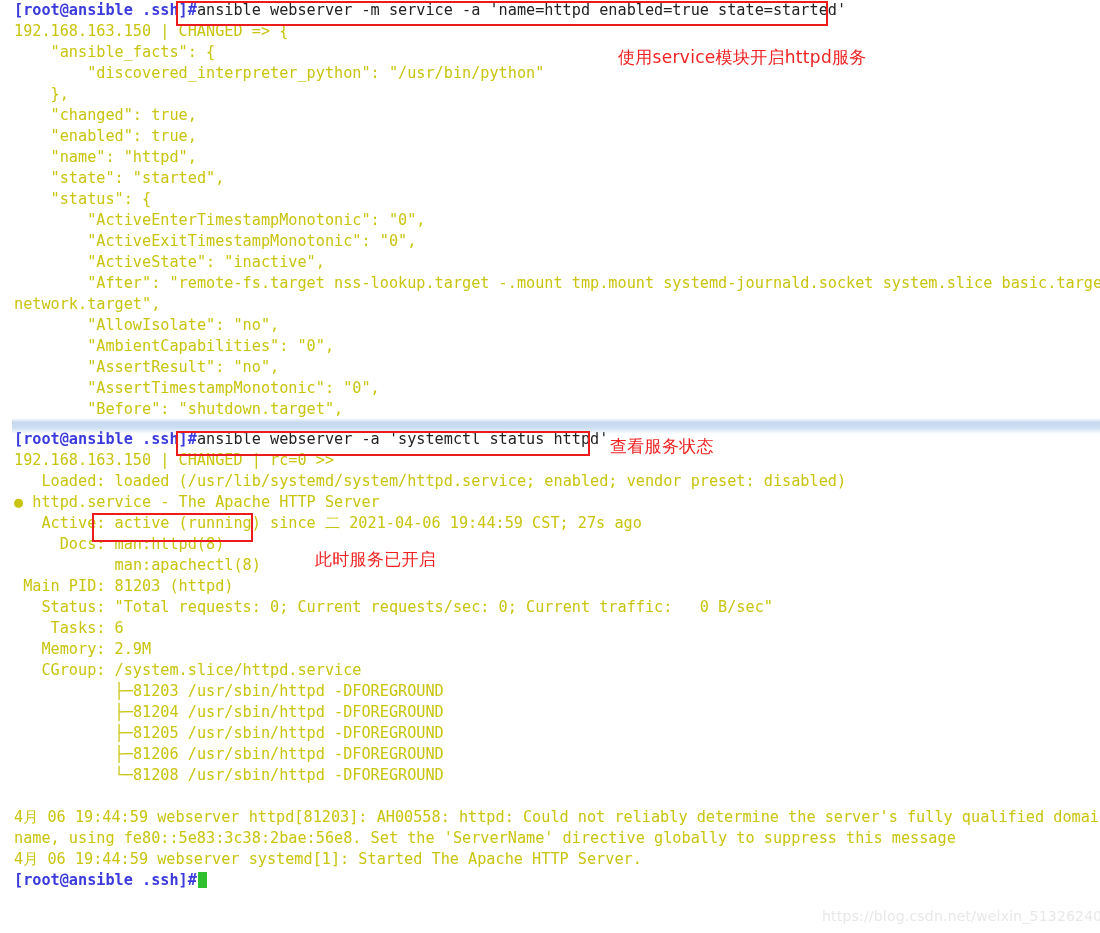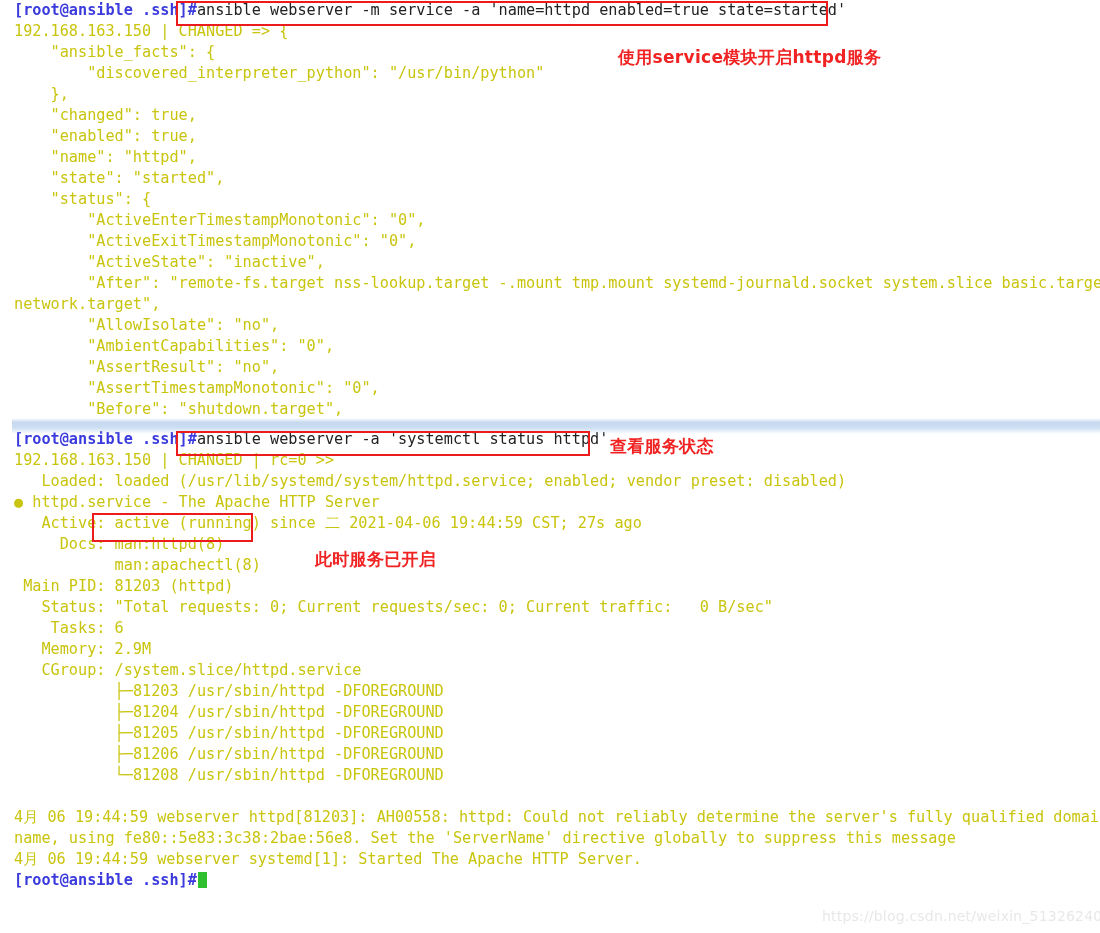--- a/index.html
+++ b/index.html
@@ -47,21 +47,21 @@
     background: #2fbf2f;
     vertical-align: -3px;
     margin-left: 1px;
   }
 
   
   .annotation {
     position: absolute;
     color: #f02222;
     font-family: "DejaVu Sans", "Liberation Sans", sans-serif;
-    font-weight: bold;
+    font-weight: normal;
     font-size: 17px;
     letter-spacing: 0.3px;
     white-space: nowrap;
   }
 
   
   .redbox {
     position: absolute;
     border: 2px solid #ec1c1c;
     box-sizing: border-box;

